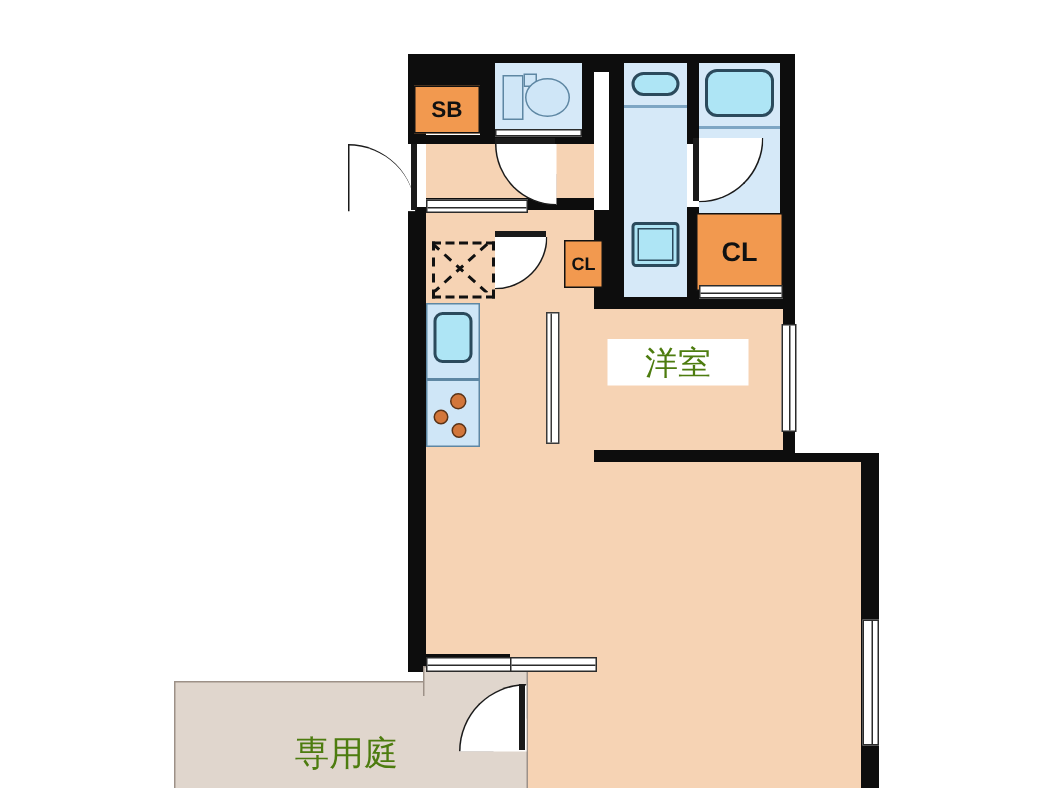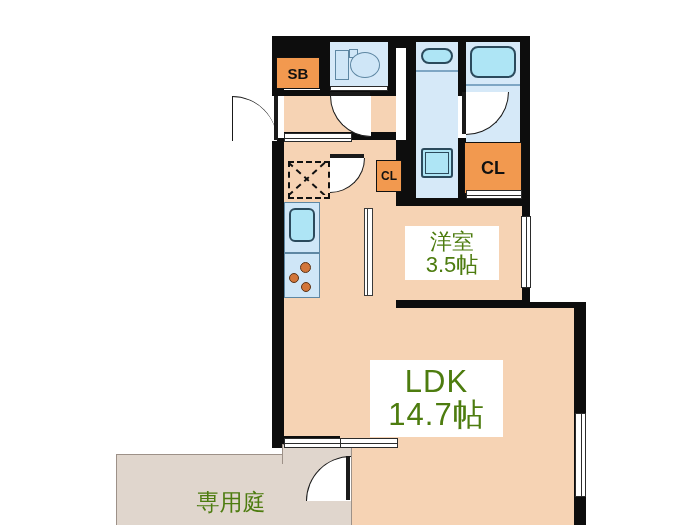--- a/index.html
+++ b/index.html
@@ -236,27 +236,22 @@
 
   <div class="window horz" style="left:284px; top:103px; width:66px; height:7px;"></div>
 
   <div class="window horz" style="left:284px; top:408px; width:58px; height:8px;"></div>
   <div class="window horz" style="left:340px; top:408px; width:56px; height:8px;"></div>
 
   <div class="window horz" style="left:466px; top:160px; width:54px; height:7px;"></div>
 
   <div class="abs" style="left:330px; top:56px; width:58px; height:5px; background:#ffffff; border:1px solid #2b2b2b;"></div>
 
-  <div class="label ldk-label" style="left:370px; top:330px; width:125px; padding:6px 4px;">
-    <span class="l1">LDK</span>
-    <span class="l2">14.7帖</span>
-  </div>
 
   <div class="label room-label" style="left:405px; top:196px; width:88px; padding:4px 3px;">
     <span class="l1">洋室</span>
-    <span class="l2">3.5帖</span>
   </div>
 
   <div class="label garden-label" style="left:185px; top:460px; width:92px;">
     <span>専用庭</span>
   </div>
 
 </div>
 
 </body></html>

